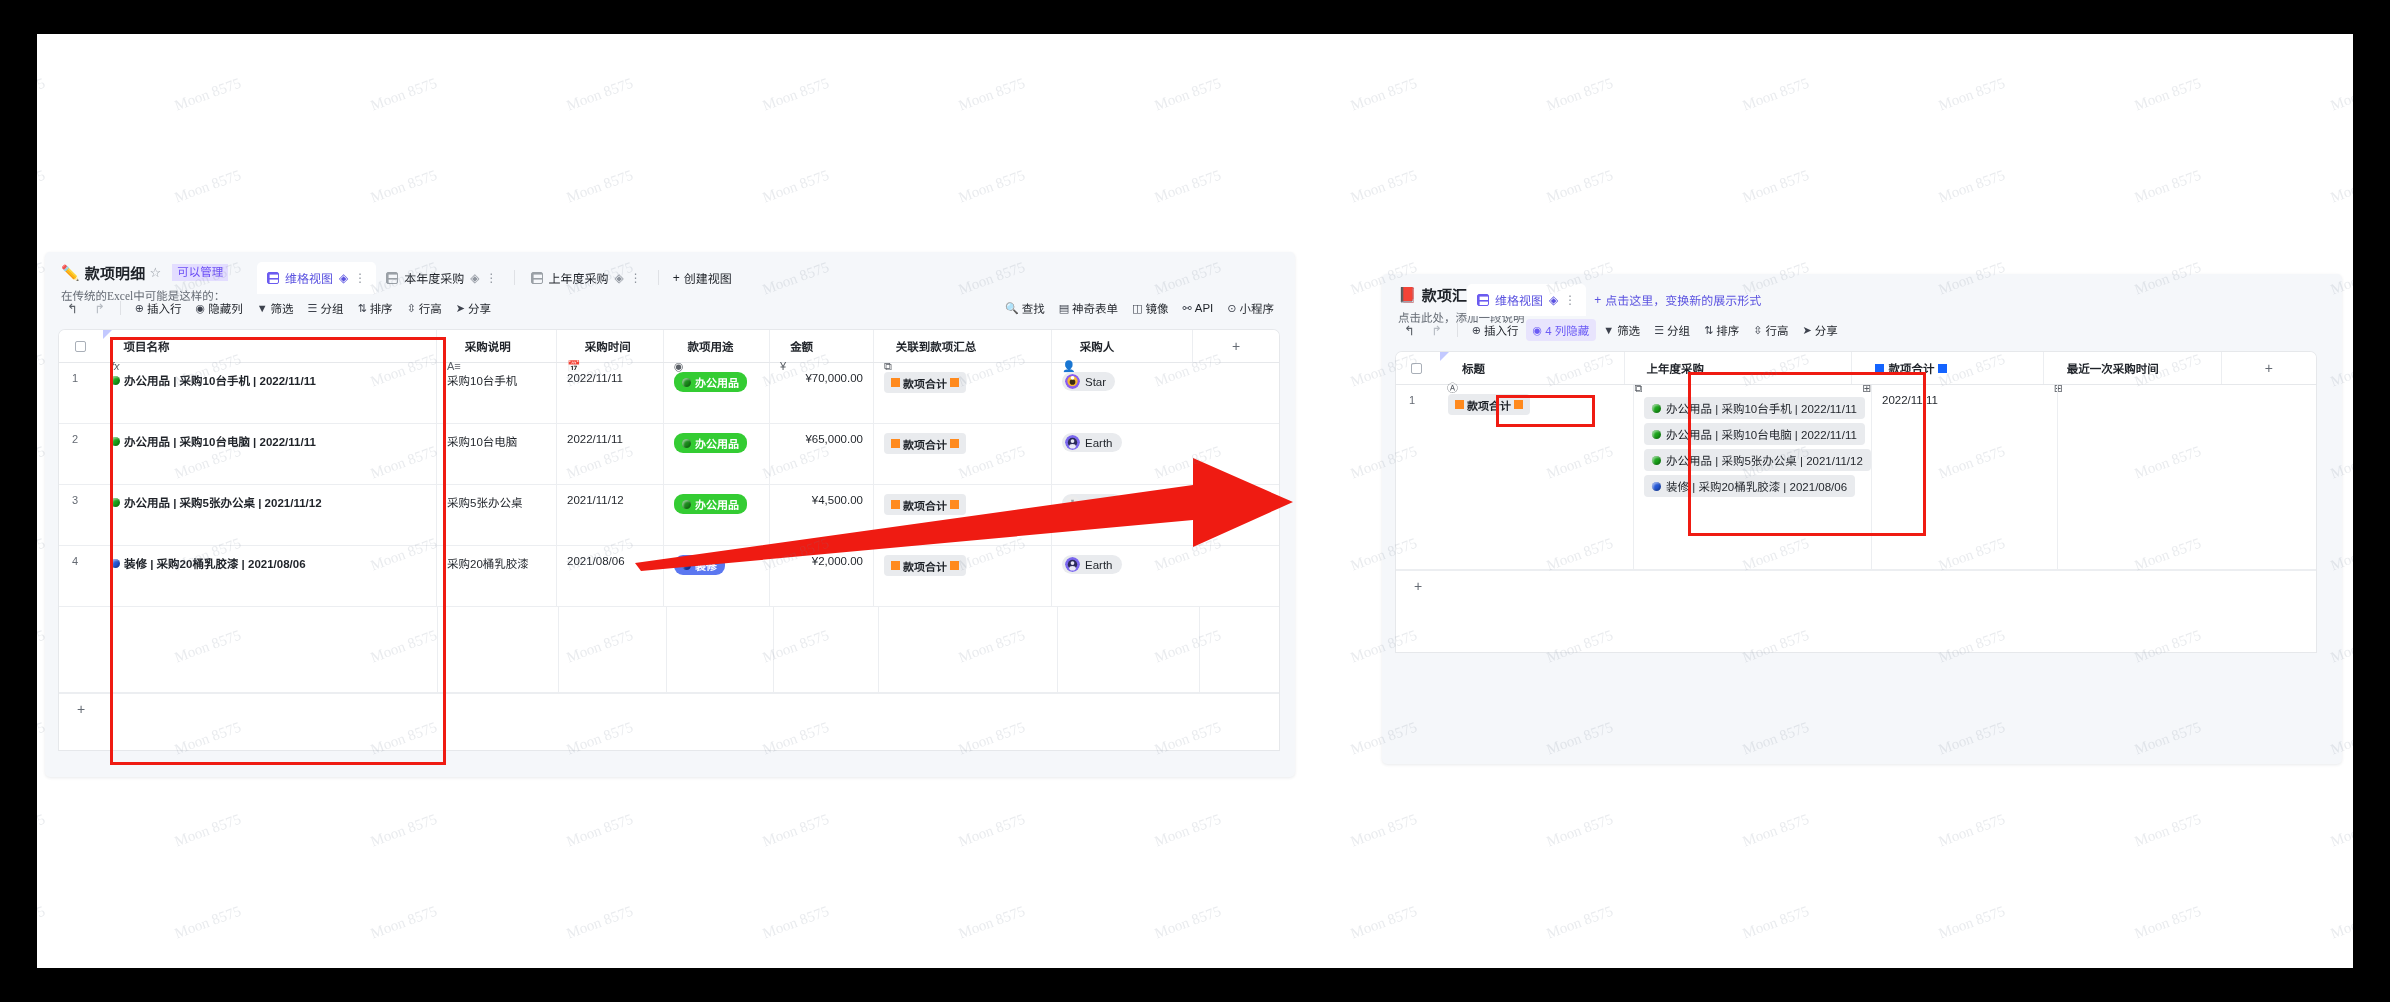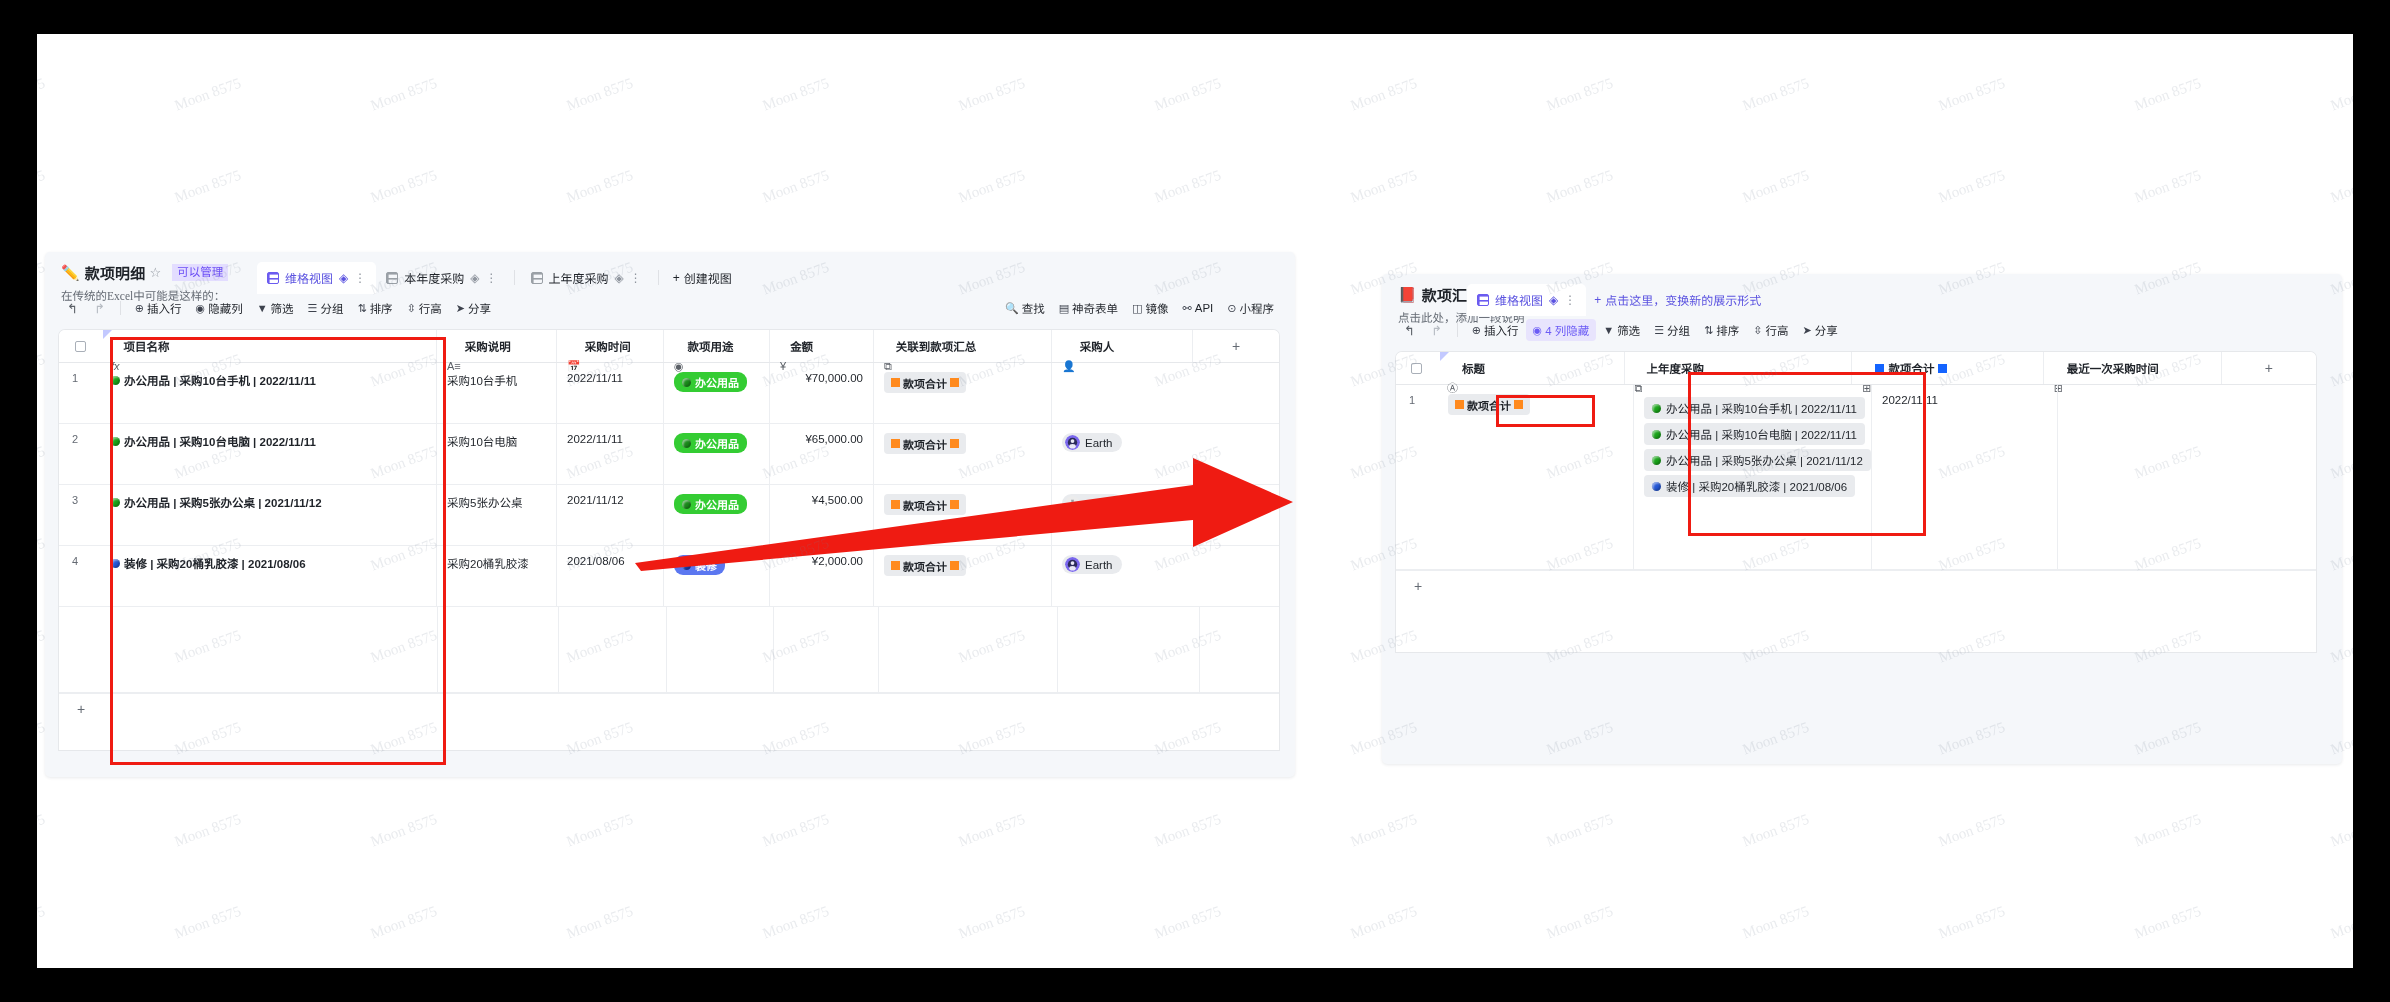--- a/index.html
+++ b/index.html
@@ -339,20 +339,31 @@
             <span class="dot" style="background:#1a8a1a" data-interactable="false"></span>
             <span data-interactable="false">办公用品</span>
           </span>
         </div>
         <div class="td num" style="width:104px" data-interactable="true">¥70,000.00</div>
         <div class="td" style="width:178px" data-interactable="true">
           <span class="chip">
             <span class="sq orange" data-interactable="false"></span>
             <span data-interactable="false">款项合计</span>
             <span class="sq orange" data-interactable="false"></span>
+          </span>
+        </div>
+        <div class="td last" style="width:227px" data-interactable="true">
+          <span class="person">
+            <svg class="ava" viewBox="0 0 32 32" data-interactable="false">
+                <circle cx="16" cy="16" r="16" fill="#8a5cf0"></circle>
+                <circle cx="16" cy="15" r="11" fill="#f7b733"></circle>
+                <circle cx="16" cy="17" r="6" fill="#3b2a12"></circle>
+                <circle cx="16" cy="8" r="4" fill="#fff"></circle>
+              </svg>
+            <span data-interactable="false">Star</span>
           </span>
         </div>
       </div>
 
       <div class="trow" style="height:61px" data-interactable="true">
         <div class="td idx" data-interactable="false">2</div>
         <div class="td" style="width:336px" data-interactable="true">
           <span class="namecell">
             <span class="dot" style="background:#19a319" data-interactable="false"></span>
             <span data-interactable="false">办公用品 | 采购10台电脑 | 2022/11/11</span>

